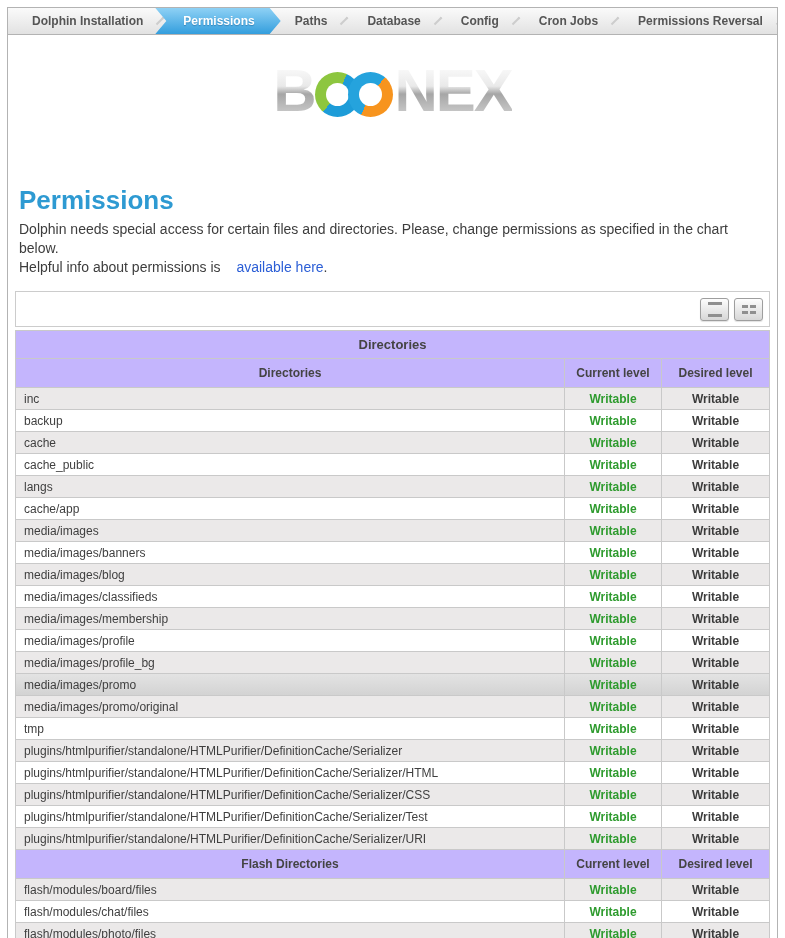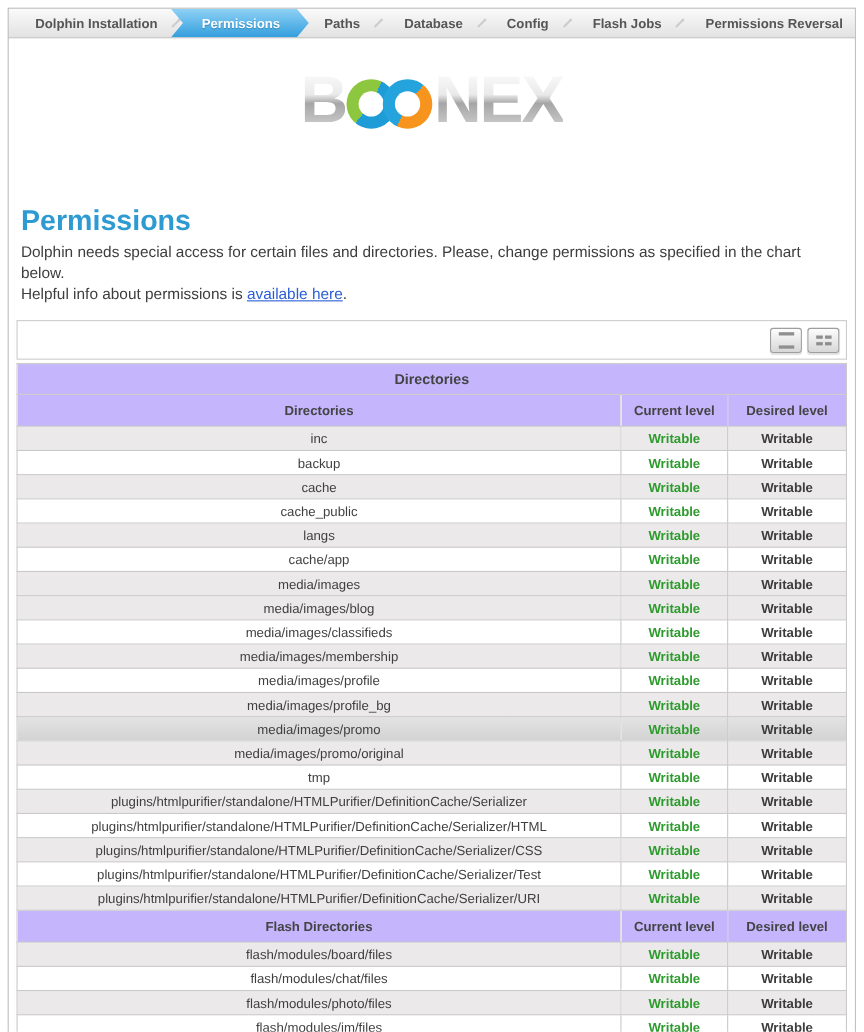--- a/index.html
+++ b/index.html
@@ -43,21 +43,21 @@
     -webkit-background-clip:text;background-clip:text;color:transparent;
   }
   .ring{display:inline-block;width:45px;height:45px;border-radius:50%;position:relative;margin:6px 1px 0;}
   .ring::after{content:"";position:absolute;left:11px;top:11px;right:11px;bottom:11px;background:#fff;border-radius:50%;}
   .ring1{background:conic-gradient(from 220deg,#8dc63f 0 165deg,#1d9cd8 165deg 360deg);}
   .ring2{background:conic-gradient(from 40deg,#f7941e 0 165deg,#25a3dd 165deg 360deg);margin-left:-13px;}
 
   
   .page-title{margin:44px 0 4px 4px;font-size:26px;font-weight:bold;color:#2e9ad2;}
   .desc{margin:2px 0 14px 4px;font-size:14px;color:#3d3d3d;line-height:19px;}
-  .desc a{color:#2b5ed6;text-decoration:underline;cursor:pointer;}
+  .desc a{color:#2b5ed6;cursor:pointer;margin-left:12px;}
 
   
   .toolbar{
     border:1px solid #ccc;height:34px;display:flex;align-items:center;
     justify-content:flex-end;padding-right:6px;background:#fff;
   }
   .vbtn{
     width:29px;height:23px;margin-left:5px;border:1px solid #9e9e9e;border-radius:3px;
     background:linear-gradient(#fdfdfd,#d7d7d7);
     display:inline-flex;align-items:center;justify-content:center;cursor:pointer;
@@ -73,21 +73,21 @@
   
   table.perm{width:100%;border-collapse:collapse;margin-top:3px;font-size:12px;color:#3f3f3f;table-layout:fixed;}
   .perm th,.perm td{border:1px solid #c9c9c9;overflow:hidden;white-space:nowrap;}
   .perm th{background:#c4b5fd;color:#444;}
   th.section{height:25px;font-size:13px;}
   th.colhead{height:26px;font-size:12px;}
   col.c-dir{width:auto;}
   col.c-cur{width:97px;}
   col.c-des{width:108px;}
   .perm td{height:19px;}
-  td.dir{padding:0 8px;text-align:center;}
+  td.dir{padding:0 8px;text-align:left;}
   td.cur{text-align:center;font-weight:bold;color:#2e9b2e;}
   td.des{text-align:center;font-weight:bold;color:#3c3c3c;}
   tr.odd{background:#ebe9e9;}
   tr.even{background:#fff;}
   tr.hl{background:linear-gradient(#e3e3e3,#d2d2d2) !important;}
 </style>
 </head>
 <body>
 
 <div class="frame">
@@ -95,21 +95,21 @@
   <div class="nav" id="nav">
       <span class="tab">Dolphin Installation</span>
       <span class="chev"></span>
       <span class="tab active">Permissions</span>
       <span class="tab">Paths</span>
       <span class="chev"></span>
       <span class="tab">Database</span>
       <span class="chev"></span>
       <span class="tab">Config</span>
       <span class="chev"></span>
-      <span class="tab">Flash Jobs</span>
+      <span class="tab">Cron Jobs</span>
       <span class="chev"></span>
       <span class="tab">Permissions Reversal</span>
       <span class="chev"></span>
       <span class="tab">Modules</span>
     </div>
 
   <div class="content">
 
     <div class="logo-wrap">
       <span class="logo">
@@ -181,20 +181,25 @@
           <tr class="even">
             <td class="dir">cache/app</td>
             <td class="cur">Writable</td>
             <td class="des">Writable</td>
           </tr>
           <tr class="odd">
             <td class="dir">media/images</td>
             <td class="cur">Writable</td>
             <td class="des">Writable</td>
           </tr>
+          <tr class="even">
+            <td class="dir">media/images/banners</td>
+            <td class="cur">Writable</td>
+            <td class="des">Writable</td>
+          </tr>
           <tr class="odd">
             <td class="dir">media/images/blog</td>
             <td class="cur">Writable</td>
             <td class="des">Writable</td>
           </tr>
           <tr class="even">
             <td class="dir">media/images/classifieds</td>
             <td class="cur">Writable</td>
             <td class="des">Writable</td>
           </tr>

